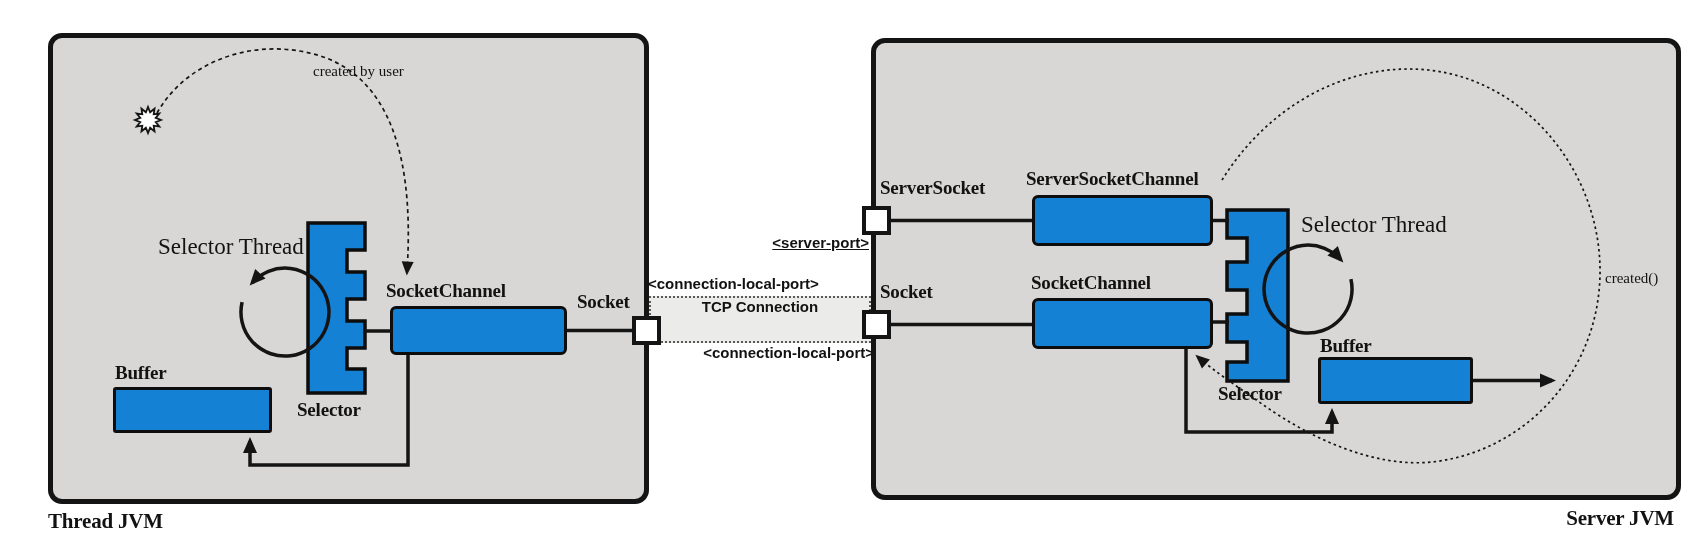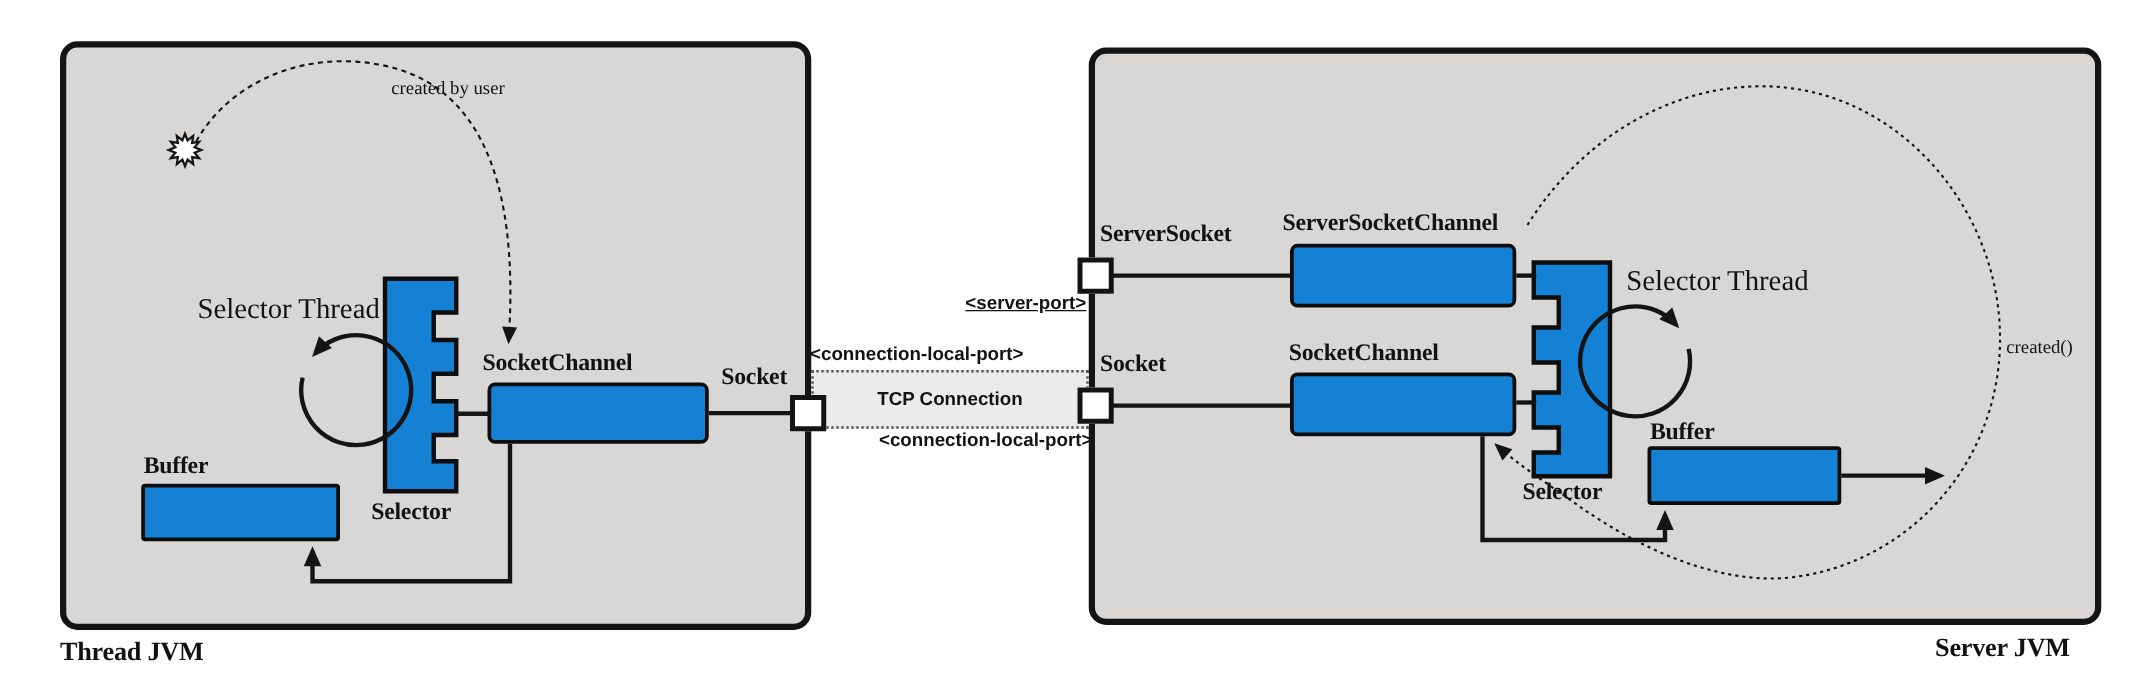--- a/index.html
+++ b/index.html
@@ -35,42 +35,42 @@
     font-family:"Liberation Serif",serif;font-weight:400;font-size:23px;
     letter-spacing:0;
   }
   .serif-sm{font-size:15px;}
   .portlbl{
     position:absolute;color:#121212;font-weight:700;font-size:15px;white-space:nowrap;
   }
   .tcp-band{
     position:absolute;left:649px;top:296px;width:222px;height:47px;
     background:var(--band-gray);border:2px dotted #5a5a5a;box-sizing:border-box;
-    display:flex;align-items:center;justify-content:center;
+    display:flex;align-items:flex-start;justify-content:center;
   }
   .tcp-band .tcp-label{
     font-weight:700;font-size:15px;color:#121212;
   }
   svg.overlay{position:absolute;left:0;top:0;pointer-events:none;}
   .stroke-solid{stroke:var(--outline);stroke-width:3.5;fill:none;}
   .stroke-dash{stroke:var(--outline);stroke-width:1.7;fill:none;stroke-dasharray:4 3.5;}
   .stroke-dot{stroke:var(--outline);stroke-width:1.7;fill:none;stroke-dasharray:2.5 3.2;}
   .comb{fill:var(--block-blue);stroke:#0d0d0d;stroke-width:3.5;stroke-linejoin:miter;}
   .starburst{fill:#ffffff;stroke:var(--outline);stroke-width:1.8;stroke-linejoin:miter;}
 </style>
 </head>
 <body>
 
 <div id="canvas">
 
   <div class="jvm-box" style="left:48px;top:33px;width:601px;height:471px;"></div>
   <div class="jvm-box" style="left:871px;top:38px;width:810px;height:462px;"></div>
 
   <div class="lbl lbl-big" style="left:48px;top:509px;">Thread JVM</div>
-  <div class="lbl lbl-big" style="left:1530px;top:506px;width:144px;text-align:center;">Server JVM</div>
+  <div class="lbl lbl-big" style="left:1530px;top:506px;width:144px;text-align:right;">Server JVM</div>
 
   <div class="blue-rect" style="left:390px;top:306px;width:177px;height:49px;"></div>
   <div class="blue-rect sq" style="left:113px;top:387px;width:159px;height:46px;"></div>
 
   <div class="blue-rect" style="left:1032px;top:195px;width:181px;height:51px;"></div>
   <div class="blue-rect" style="left:1032px;top:298px;width:181px;height:51px;"></div>
   <div class="blue-rect sq" style="left:1318px;top:357px;width:155px;height:47px;"></div>
 
   <div class="lbl" style="left:386px;top:280px;">SocketChannel</div>
   <div class="lbl" style="left:577px;top:291px;">Socket</div>

